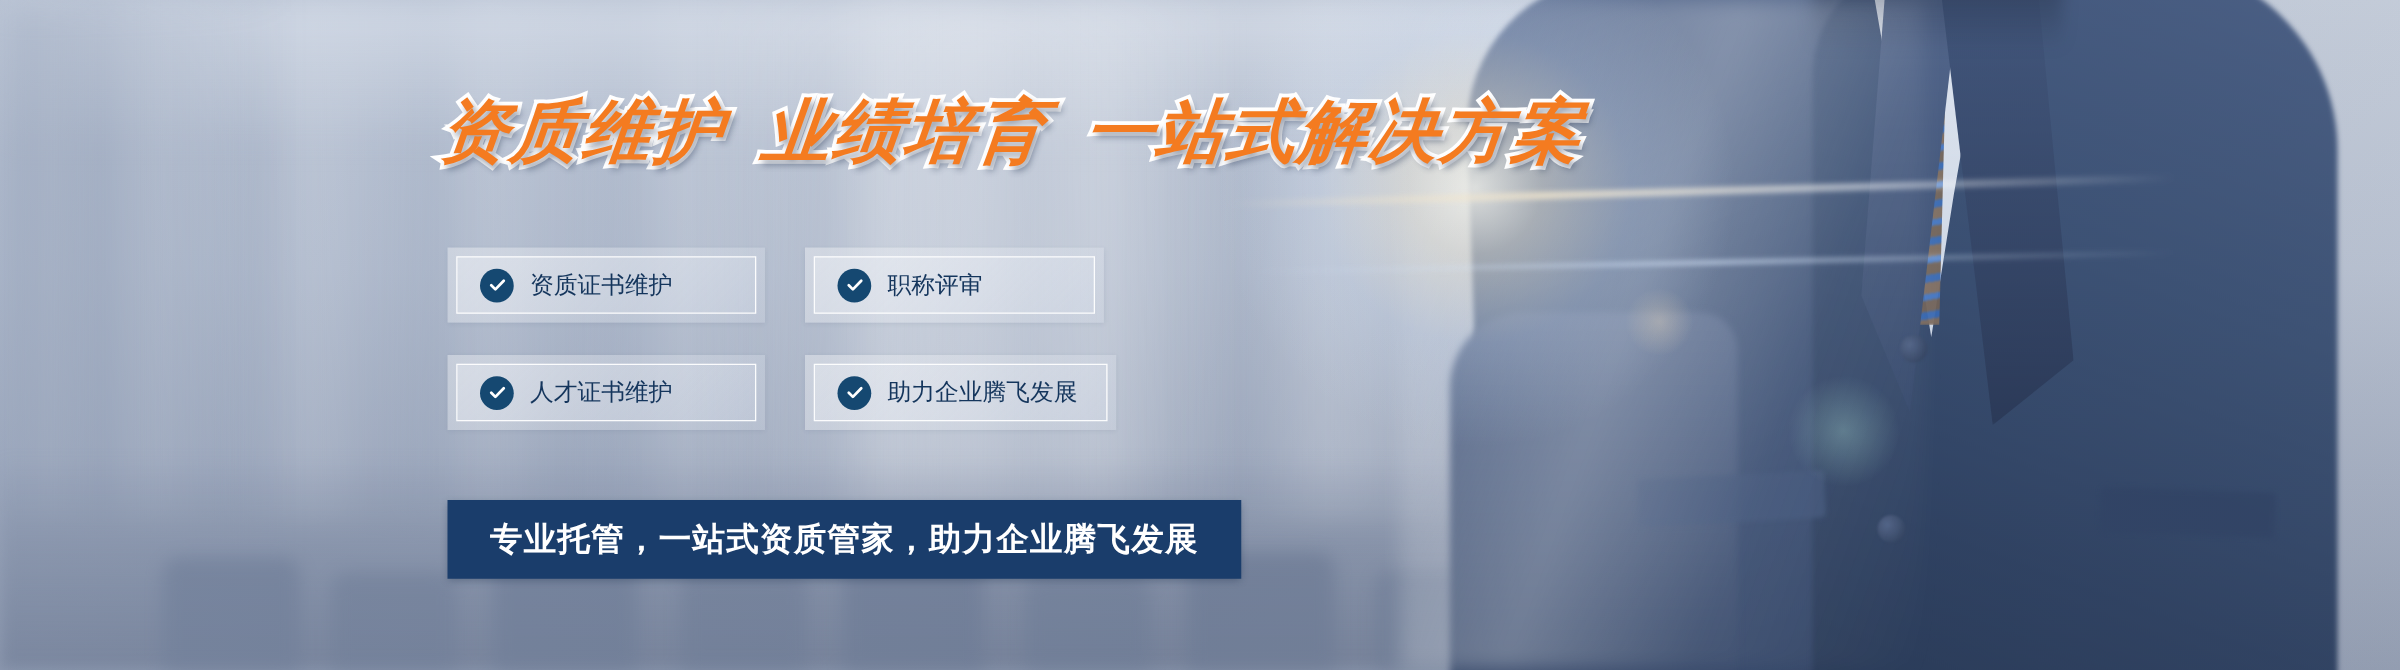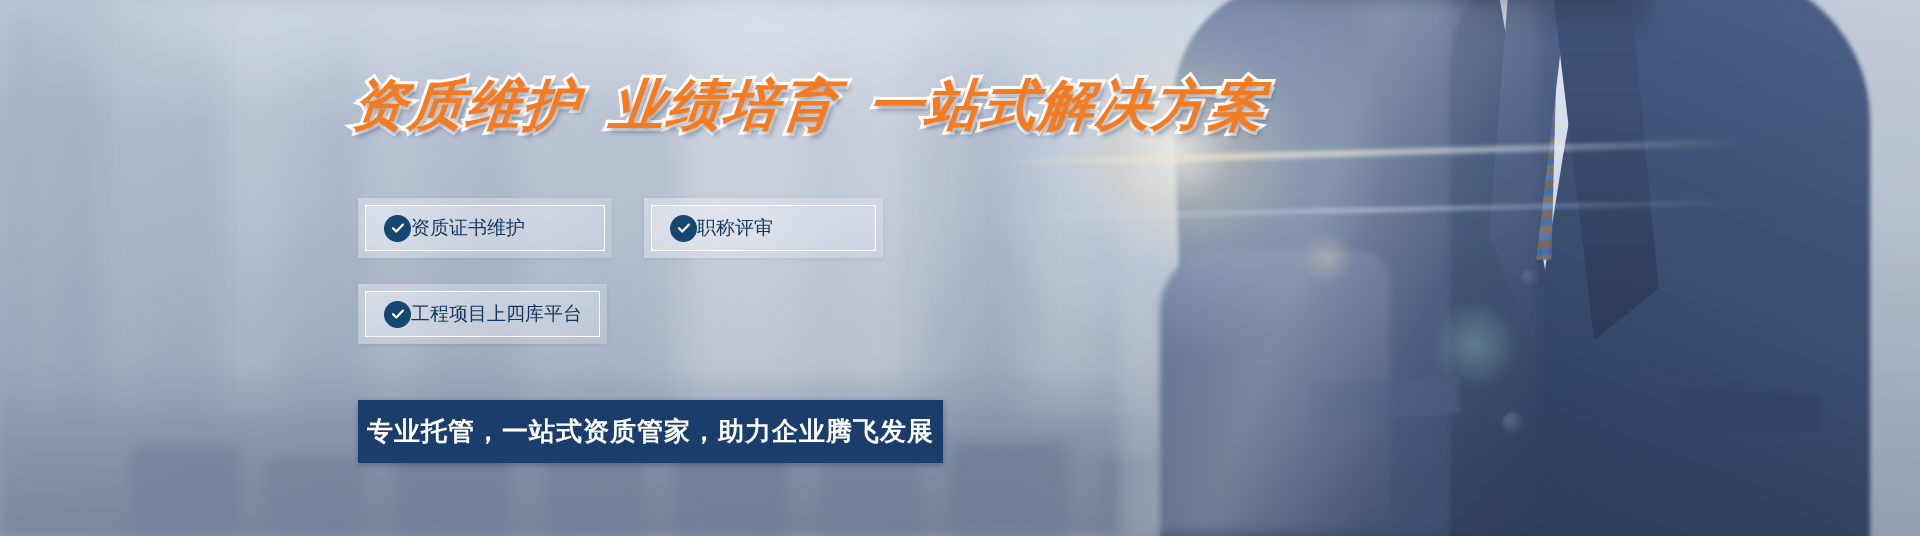--- a/index.html
+++ b/index.html
@@ -131,35 +131,35 @@
     transform:skewX(-6deg);}
   .headline .gap{display:inline-block;width:30px;}
 
   .grid{position:absolute;left:358px;top:198px;width:840px;}
   .row{display:flex;gap:32px;margin-bottom:26px;}
 
   .cell{position:relative;padding:7px;
     background:linear-gradient(135deg,rgba(255,255,255,.36),rgba(230,236,246,.22));
     box-shadow:0 1px 4px rgba(60,75,105,.12);}
   .cell-inner{border:1px solid rgba(255,255,255,.92);
-    height:44px;display:flex;align-items:center;padding:0 18px;gap:0;
+    height:44px;display:flex;align-items:center;padding:0 18px;gap:13px;
     background:linear-gradient(135deg,rgba(246,248,252,.30),rgba(224,231,243,.16));}
 
   .c1{width:240px;} .c2{width:225px;} .c3{width:235px;}
 
   .check{width:27px;height:27px;flex:0 0 27px;border-radius:50%;
     background:#154871;display:flex;align-items:center;justify-content:center;}
   .check svg{display:block;}
 
   .cell-label{font-size:19px;color:#14355c;font-weight:500;white-space:nowrap;
     font-family:"DejaVu Sans","Liberation Sans",sans-serif;}
 
   .cta{position:absolute;left:358px;top:400px;
     background:#1a3d6b;
-    padding:14px 9px;display:inline-block;
+    padding:14px 34px;display:inline-block;
     box-shadow:0 2px 6px rgba(20,40,70,.35);}
   .cta-text{font-size:26px;color:#ffffff;font-weight:bold;letter-spacing:1px;
     white-space:nowrap;font-family:"DejaVu Sans","Liberation Sans",sans-serif;}
 </style>
 </head>
 <body>
 
 <div class="banner">
 
   <div class="bg-base"></div>
@@ -231,30 +231,40 @@
             </span>
             <span class="cell-label">职称评审</span>
           </div>
         </div>
 
 
       </div>
 
       <div class="row">
 
+        <div class="cell c1">
+          <div class="cell-inner">
+            <span class="check">
+              <svg width="16" height="16" viewBox="0 0 16 16">
+                  <path d="M3 8.2 L6.3 11.5 L13 4.6" fill="none" stroke="#ffffff" stroke-width="2.2" stroke-linecap="round" stroke-linejoin="round"></path>
+                </svg>
+            </span>
+            <span class="cell-label">人才证书维护</span>
+          </div>
+        </div>
 
 
         <div class="cell c3">
           <div class="cell-inner">
             <span class="check">
               <svg width="16" height="16" viewBox="0 0 16 16">
                   <path d="M3 8.2 L6.3 11.5 L13 4.6" fill="none" stroke="#ffffff" stroke-width="2.2" stroke-linecap="round" stroke-linejoin="round"></path>
                 </svg>
             </span>
-            <span class="cell-label">工程项目上四库平台</span>
+            <span class="cell-label">助力企业腾飞发展</span>
           </div>
         </div>
 
       </div>
 
     </div>
 
     <div class="cta">
       <span class="cta-text">专业托管，一站式资质管家，助力企业腾飞发展</span>
     </div>

